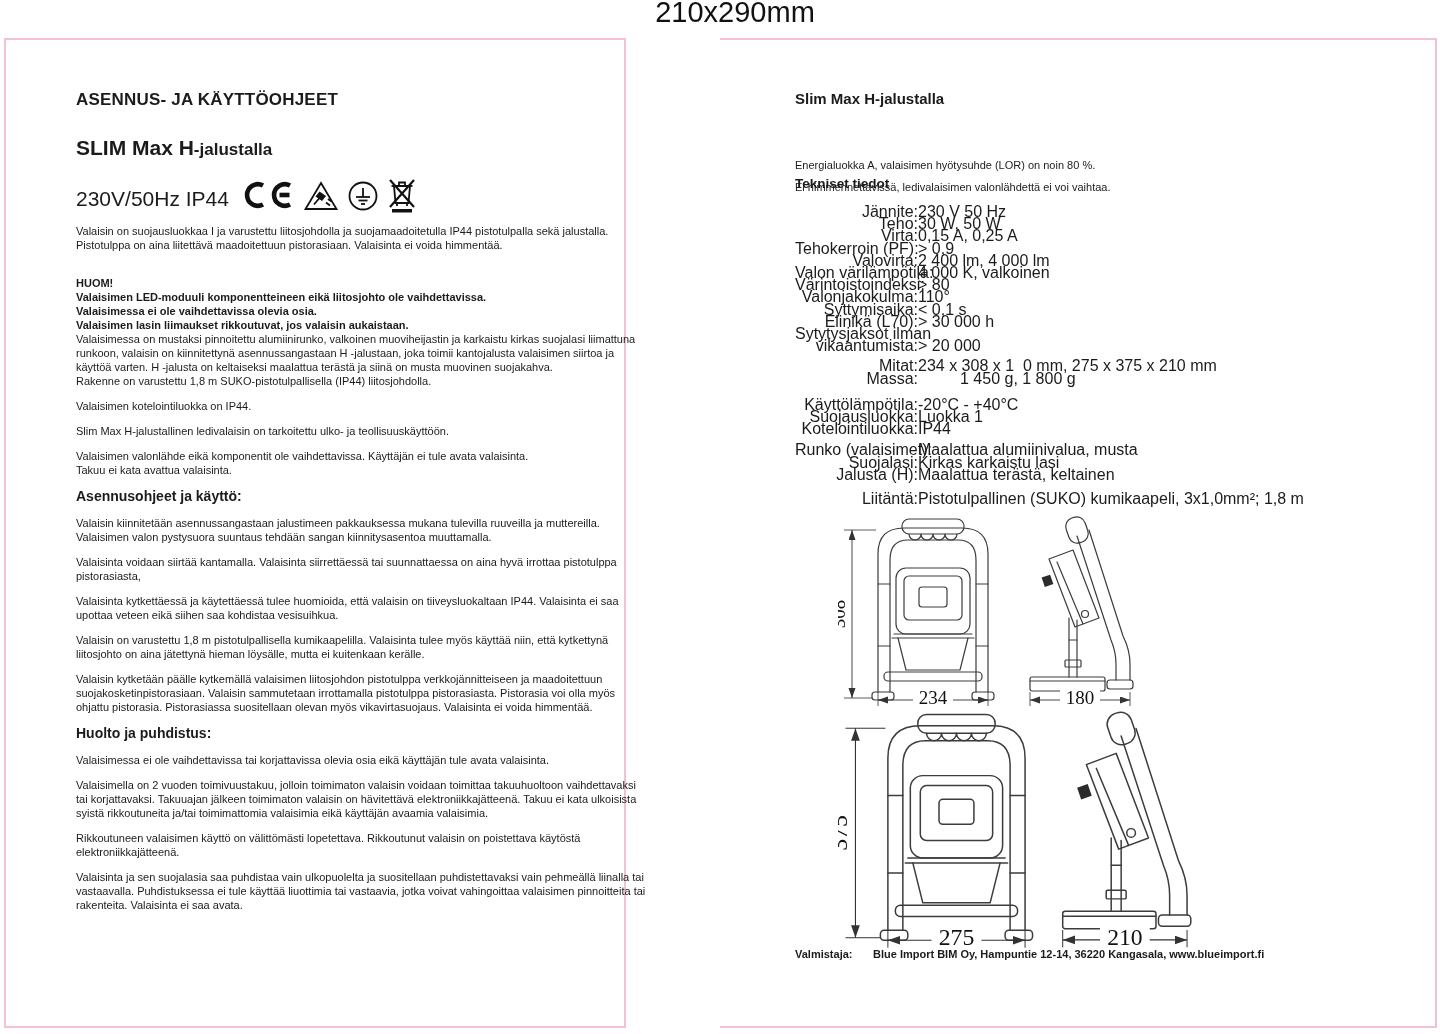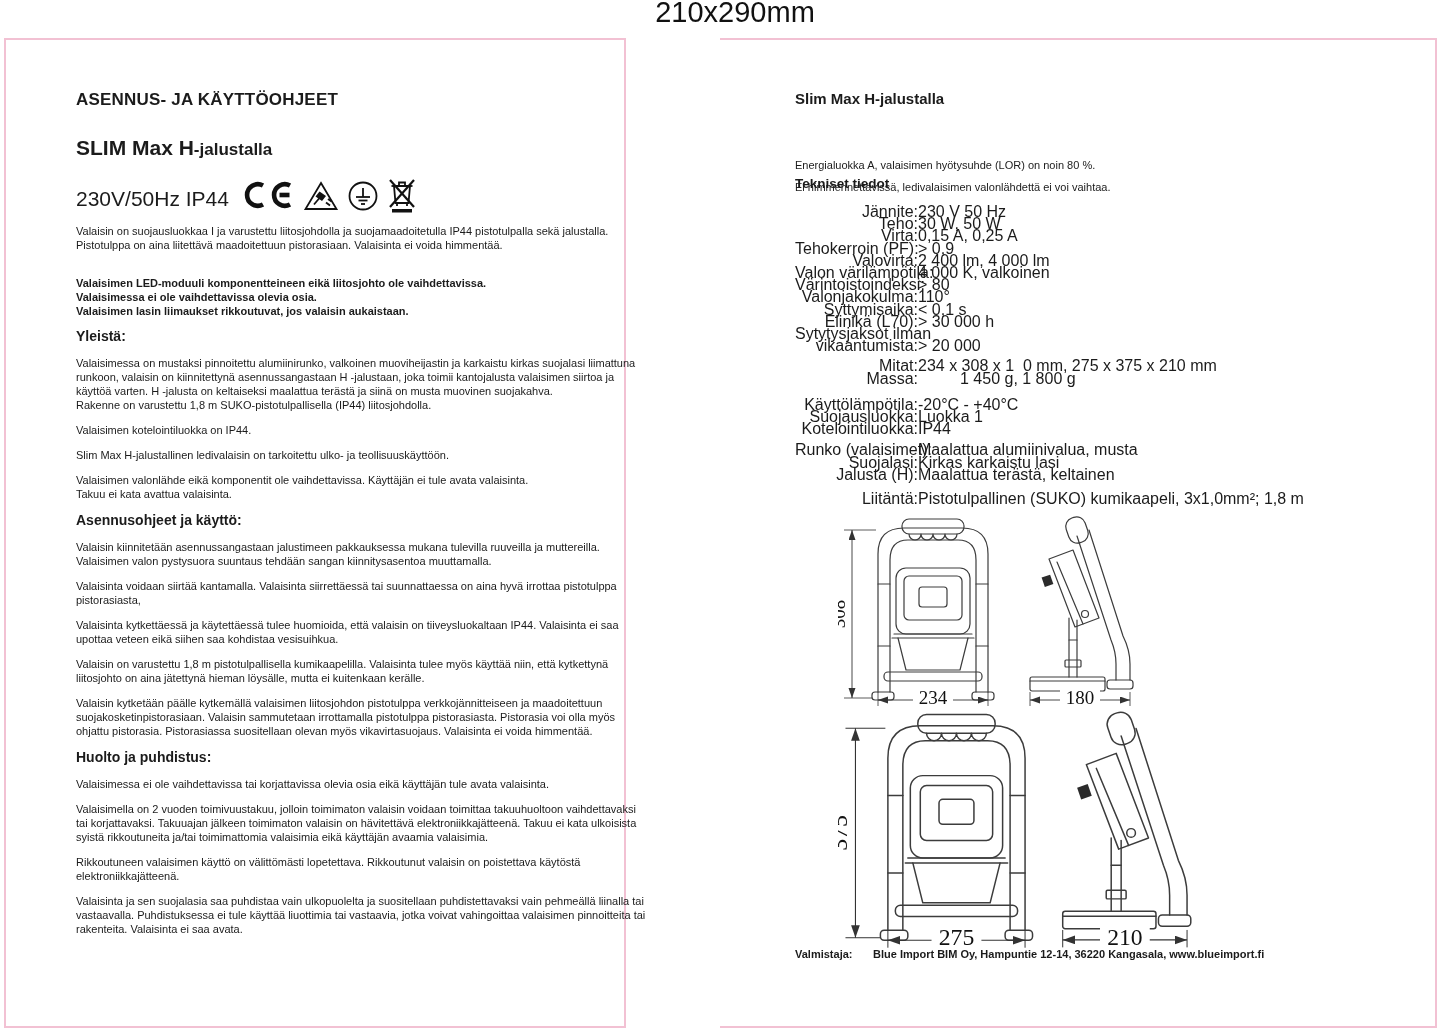--- a/index.html
+++ b/index.html
@@ -112,26 +112,26 @@
       <line class="xln" x1="3" y1="4" x2="27" y2="31"></line>
       <line class="xln" x1="27" y1="4" x2="3" y2="31"></line>
       <rect class="solid" x="5" y="33" width="20" height="3.5"></rect>
     </svg>
   </div>
 
   <div class="para intro">Valaisin on suojausluokkaa I ja varustettu liitosjohdolla ja suojamaadoitetulla IP44 pistotulpalla sekä jalustalla.
 Pistotulppa on aina liitettävä maadoitettuun pistorasiaan. Valaisinta ei voida himmentää.</div>
 
   <div class="huom">
+    <div class="para" style="margin:0">HUOM!</div>
     <div class="para" style="margin:0">Valaisimen LED-moduuli komponentteineen eikä liitosjohto ole vaihdettavissa.
 Valaisimessa ei ole vaihdettavissa olevia osia.
 Valaisimen lasin liimaukset rikkoutuvat, jos valaisin aukaistaan.</div>
   </div>
 
-  <div class="sec-h">Yleistä:</div>
   <div class="para">Valaisimessa on mustaksi pinnoitettu alumiinirunko, valkoinen muoviheijastin ja karkaistu kirkas suojalasi liimattuna
 runkoon, valaisin on kiinnitettynä asennussangastaan H -jalustaan, joka toimii kantojalusta valaisimen siirtoa ja
 käyttöä varten. H -jalusta on keltaiseksi maalattua terästä ja siinä on musta muovinen suojakahva.
 Rakenne on varustettu 1,8 m SUKO-pistotulpallisella (IP44) liitosjohdolla.</div>
   <div class="para">Valaisimen kotelointiluokka on IP44.</div>
   <div class="para">Slim Max H-jalustallinen ledivalaisin on tarkoitettu ulko- ja teollisuuskäyttöön.</div>
   <div class="para">Valaisimen valonlähde eikä komponentit ole vaihdettavissa. Käyttäjän ei tule avata valaisinta.
 Takuu ei kata avattua valaisinta.</div>
 
   <div class="sec-h">Asennusohjeet ja käyttö:</div>

